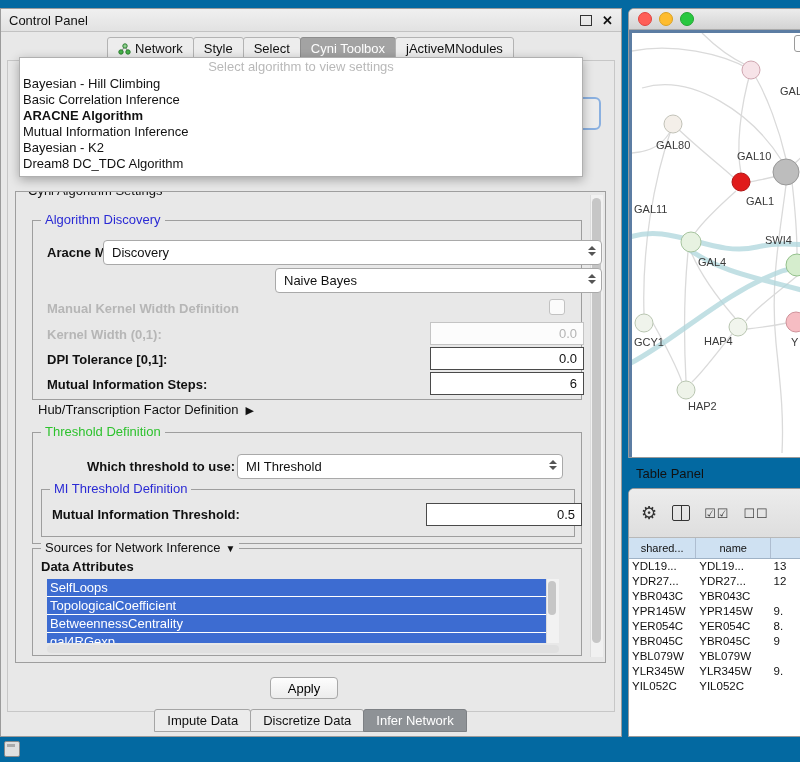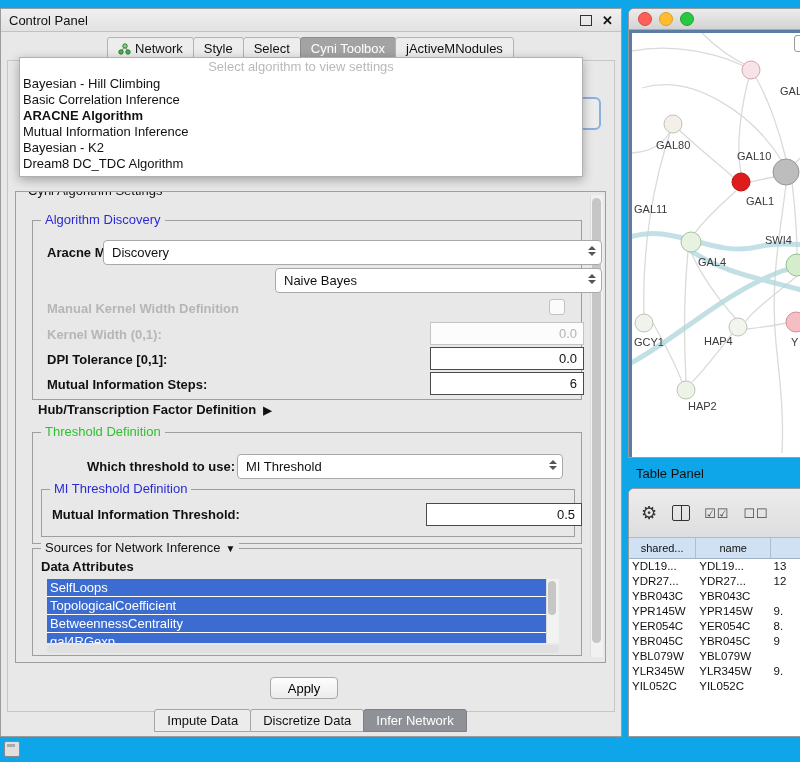--- a/index.html
+++ b/index.html
@@ -1,18 +1,18 @@
 <!DOCTYPE html>
 <html style="--sel-blue: #3d6cd1; --label-blue: #2a2ad4; --label-green: #2ec22e; --node-red: #e01b1b; --tl-red: #ff5f57; --tl-yellow: #febc2e; --tl-green: #28c840; --header-blue: #cfe1f2;"><head>
 <meta charset="utf-8">
 <style>
   html,body { margin:0; padding:0; }
   .screen {
     position:relative; width:800px; height:762px; overflow:hidden;
-    background:#0ea5e9; font-family:"Liberation Sans", sans-serif; font-size:13px; color:#111;
+    background:#0369a1; font-family:"Liberation Sans", sans-serif; font-size:13px; color:#111;
   }
   
   .window { position:absolute; background:#e8e8e8; border:1px solid #9b9b9b; }
   .titlebar { height:22px; display:flex; align-items:center; padding:0 8px; border-bottom:1px solid #c2c2c2;
               background:linear-gradient(#f0f0f0,#e2e2e2); }
   .titlebar-title { font-size:13px; color:#111; }
   .titlebar-icons { margin-left:auto; display:flex; align-items:center; gap:10px; }
   .float-icon { width:10px; height:9px; border:1.5px solid #333; display:inline-block; }
   .close-icon { font-weight:bold; font-size:13px; color:#111; cursor:default; }
   .content-frame { position:absolute; left:6px; top:51px; width:606px; height:650px; border:1px solid #c7c7c7; }
@@ -40,21 +40,21 @@
   
   .combo { position:absolute; height:23px; background:#fff; border:1px solid #a9a9a9; border-radius:4px;
            display:flex; align-items:center; padding:0 22px 0 8px; font-size:13px; }
   .arrows { position:absolute; right:5px; top:5px; display:flex; flex-direction:column; align-items:center; gap:2px; }
   .tri-up { width:0; height:0; border-left:4px solid transparent; border-right:4px solid transparent; border-bottom:4px solid #555; }
   .tri-down { width:0; height:0; border-left:4px solid transparent; border-right:4px solid transparent; border-top:4px solid #555; }
   .field { position:absolute; height:21px; background:#fff; border:1px solid #4a4a4a; display:flex;
            align-items:center; justify-content:flex-end; padding:0 6px; font-size:13px; }
   .field.disabled { border-color:#c4c4c4; color:#b4b4b4; background:#fcfcfc; }
   .checkbox { position:absolute; width:14px; height:14px; border:1px solid #c2c2c2; border-radius:3px; background:#fbfbfb; }
-  .hub-row { position:absolute; left:22px; top:210px; font-weight:bold; font-size:13px; }
+  .hub-row { position:absolute; left:22px; top:210px; font-weight:normal; font-size:13px; }
   .hub-row .tri { font-size:11px; margin-left:7px; }
   .src-tri { font-size:10px; margin-left:5px; }
   .attr-list { position:absolute; left:14px; top:30px; width:512px; height:64px; background:#fff; overflow:hidden; }
   .attr-item { height:17px; line-height:17px; margin-bottom:1px; padding-left:3px; width:499px;
                background:var(--sel-blue); color:#fff; font-size:13px; }
   .list-vscroll { position:absolute; right:0; top:0; width:12px; height:64px; background:#f2f2f2; border-left:1px solid #ddd; }
   .list-vthumb { position:absolute; left:1px; top:2px; width:8px; height:34px; background:#c6c6c6; border-radius:4px; }
   .hscroll { position:absolute; left:14px; top:96px; width:512px; height:8px; background:#e0e0e0; border-radius:4px; }
   .vscroll { position:absolute; right:2px; top:3px; width:12px; height:462px; background:#f1f1f1; border-left:1px solid #dcdcdc; }
   .vthumb { position:absolute; left:1px; top:3px; width:9px; height:445px; background:#c6c6c6; border-radius:5px; }

